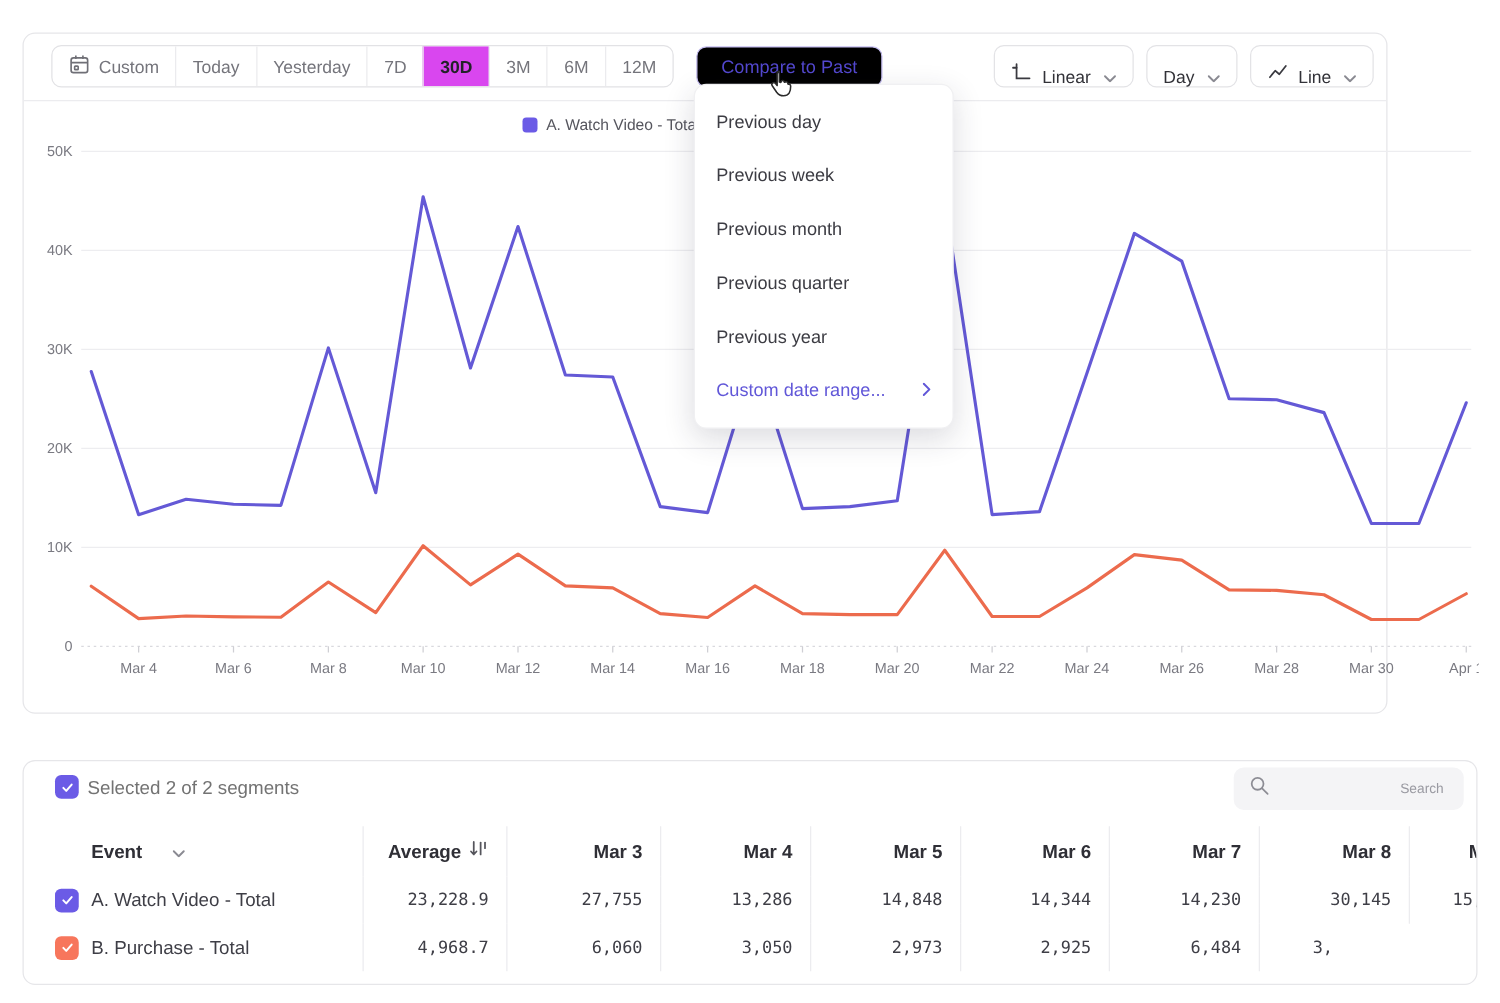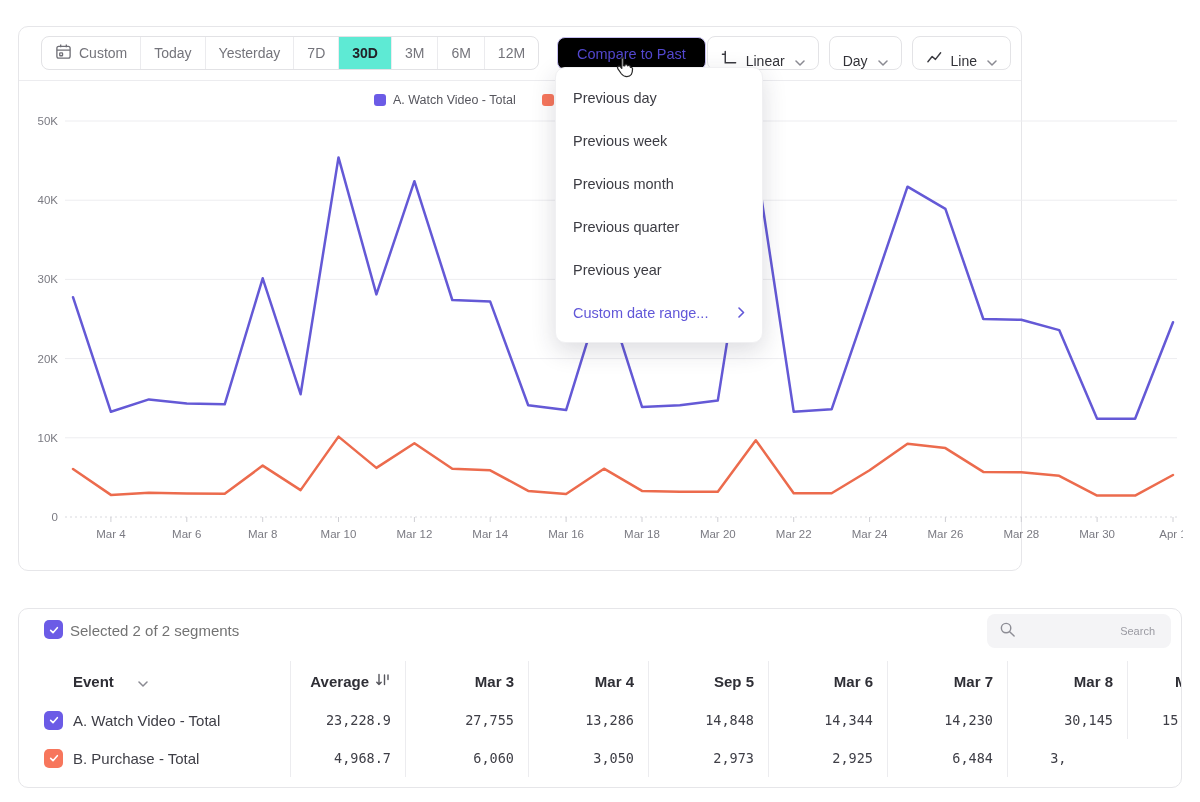--- a/index.html
+++ b/index.html
@@ -1,28 +1,28 @@
 <!DOCTYPE html>
 <html><head>
 <meta charset="utf-8">
 <style>
   * { margin:0; padding:0; box-sizing:border-box; }
   html,body { width:1200px; height:802px; background:#ffffff; overflow:hidden;
     font-family:"Liberation Sans", sans-serif; }
   .card { position:absolute; background:#fff; border:1px solid #e6e6e9; border-radius:10px; }
-  #card-top { left:18px; top:26px; width:1004px; height:545px; }
+  #card-top { left:18px; top:26px; width:1092px; height:545px; }
   #card-bottom { left:18px; top:608px; width:1164px; height:180px; overflow:hidden; }
 
   
   #toolbar { position:absolute; left:0; top:0; width:100%; height:54px; border-bottom:1px solid #ececef; }
   #seg-control { position:absolute; left:22px; top:9px; height:34px; display:flex; align-items:stretch;
     border:1px solid #e2e2e5; border-radius:8px; overflow:hidden; background:#fff; }
   .seg-item { display:flex; align-items:center; gap:7px; padding:0 13px; font-size:14px; color:#74747b; cursor:pointer; white-space:nowrap; }
   .seg-item + .seg-item { border-left:1px solid #ebebee; }
-  .seg-item.sel { background:#5eead4; color:#222228; font-weight:700; }
+  .seg-item.sel { background:#d946ef; color:#222228; font-weight:700; }
   #compare-btn { position:absolute; left:538px; top:10px; height:33px; padding:0 19px; display:flex; align-items:center;
     background:#000000; border:1px solid #c6bef1; border-radius:8px; color:#5348cf; font-size:14.5px; font-weight:500; cursor:pointer; }
   #right-buttons { position:absolute; right:10px; top:9px; display:flex; gap:10px; }
   .tool-btn { height:34px; display:flex; align-items:flex-end; gap:8px; padding:0 13px;
     border:1px solid #e3e3e6; border-radius:8px; background:#fff; font-size:14px; color:#323238; font-weight:500; cursor:pointer; }
   .chev-down { display:inline-block; margin-left:2px; }
 
   
   #legend { position:absolute; left:0; top:66px; width:100%; display:flex; justify-content:center; gap:26px; z-index:2; }
   .legend-item { display:flex; align-items:center; gap:7px; font-size:12.5px; color:#56565e; cursor:pointer; }
@@ -278,21 +278,21 @@
             <path d="M13 3v4.5"></path>
           </svg></span>
       </div>
       <div class="th col-sep">
         <span>Mar 3</span>
       </div>
       <div class="th col-sep">
         <span>Mar 4</span>
       </div>
       <div class="th col-sep">
-        <span>Sep 5</span>
+        <span>Mar 5</span>
       </div>
       <div class="th col-sep">
         <span>Mar 6</span>
       </div>
       <div class="th col-sep">
         <span>Mar 7</span>
       </div>
       <div class="th col-sep">
         <span>Mar 8</span>
       </div>

